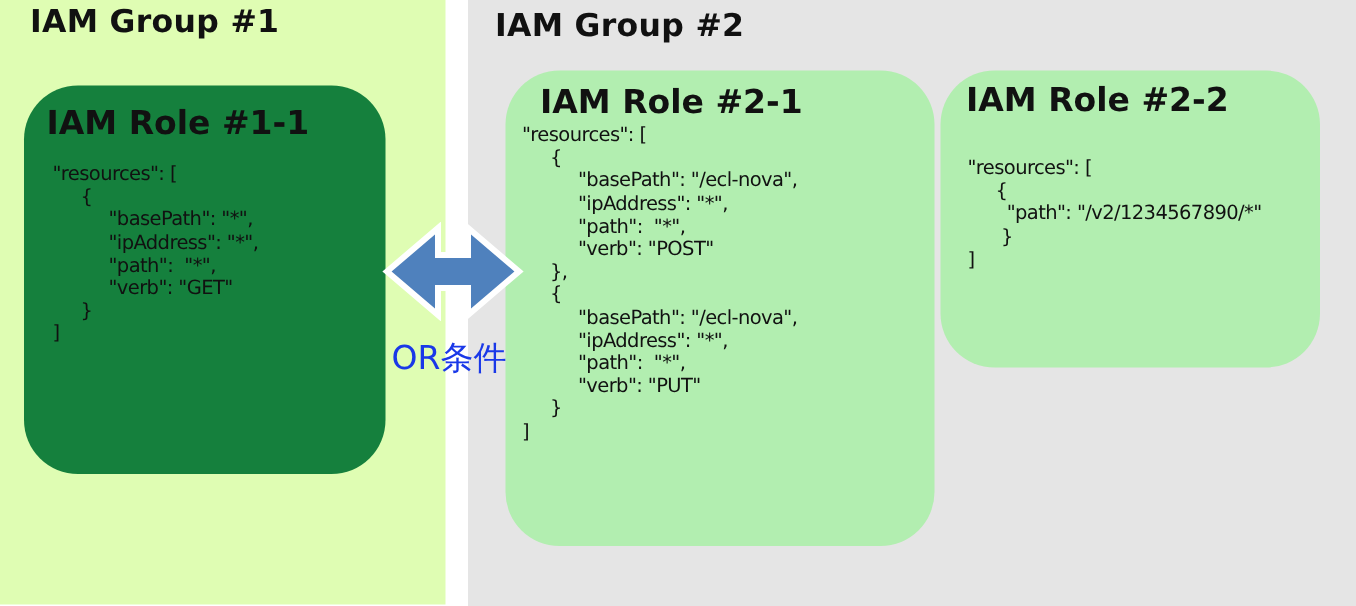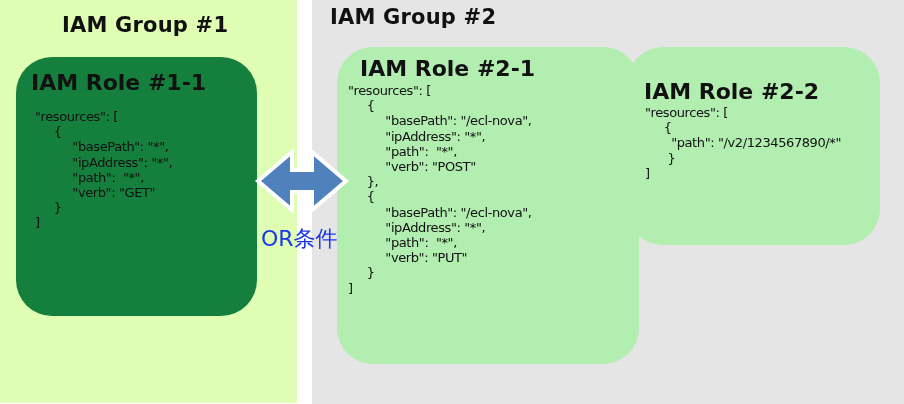--- a/index.html
+++ b/index.html
@@ -2,33 +2,33 @@
 <html><head>
 <meta charset="utf-8">
 <style>
   html, body { margin:0; padding:0; }
   body { width:904px; height:404px; position:relative; background:#ffffff; overflow:hidden;
          font-family:"DejaVu Sans", sans-serif; color:#111; }
   .group { position:absolute; }
   #g1 { left:0; top:0; width:297px; height:403px; background:#dffdb3; }
   #g2 { left:312px; top:0; width:592px; height:404px; background:#d4f2fd; }
   .group-title { position:absolute; font-weight:bold; font-size:21px; letter-spacing:0.2px; white-space:nowrap; }
-  #g1 .group-title { left:20px; top:13px;margin-left:42px; }
+  #g1 .group-title { left:20px; top:2px; }
   #g2 .group-title { left:18px; top:5px; }
   .role { position:absolute; background:#b2eeb0; border-radius:36px; }
   .role-title { position:absolute; font-weight:bold; font-size:22px; white-space:nowrap; }
   .code { position:absolute; font-size:13px; line-height:15.2px; white-space:pre; font-family:"DejaVu Sans", sans-serif; letter-spacing:-0.4px; }
   #r11 { left:16px; top:57px; width:241px; height:259px; }
   #r11 .role-title { left:15px; top:13px; }
   #r11 .code { left:19px; top:52px; }
   #r21 { left:25px; top:47px; width:286px; height:317px; }
   #r21 .role-title { left:23px; top:9px; }
   #r21 .code { left:11px; top:36px; }
   #r22 { left:315px; top:47px; width:253px; height:198px; }
-  #r22 .role-title { left:17px; top:32px;text-align:center; }
+  #r22 .role-title { left:17px; top:8px;text-align:center; }
   #r22 .code { left:18px; top:58px; }
   #arrow { position:absolute; left:254px; top:148px; width:96px; height:66px; }
   #or-label { position:absolute; left:261px; top:224px; font-size:22px; color:#1a38e8; white-space:nowrap; }
 </style>
 </head>
 <body>
 
 <div id="g1" class="group" style="background: rgb(223, 253, 179);">
   <div class="group-title">IAM Group #1</div>
   <div id="r11" class="role" style="background: #15803d;">
@@ -39,21 +39,21 @@
           "ipAddress": "*",
           "path":  "*",
           "verb": "GET"
      }
 ]</div>
   </div>
 </div>
 
 <div id="g2" class="group" style="background: #e5e5e5;">
   <div class="group-title">IAM Group #2</div>
-  <div id="r21" class="role" style="background: rgb(178, 238, 176); padding-left: 16px;">
+  <div id="r21" class="role" style="background: rgb(178, 238, 176);">
     <div class="role-title">IAM Role #2-1</div>
     <div class="code">"resources": [
      {
           "basePath": "/ecl-nova",
           "ipAddress": "*",
           "path":  "*",
           "verb": "POST"
      },
      {
           "basePath": "/ecl-nova",

